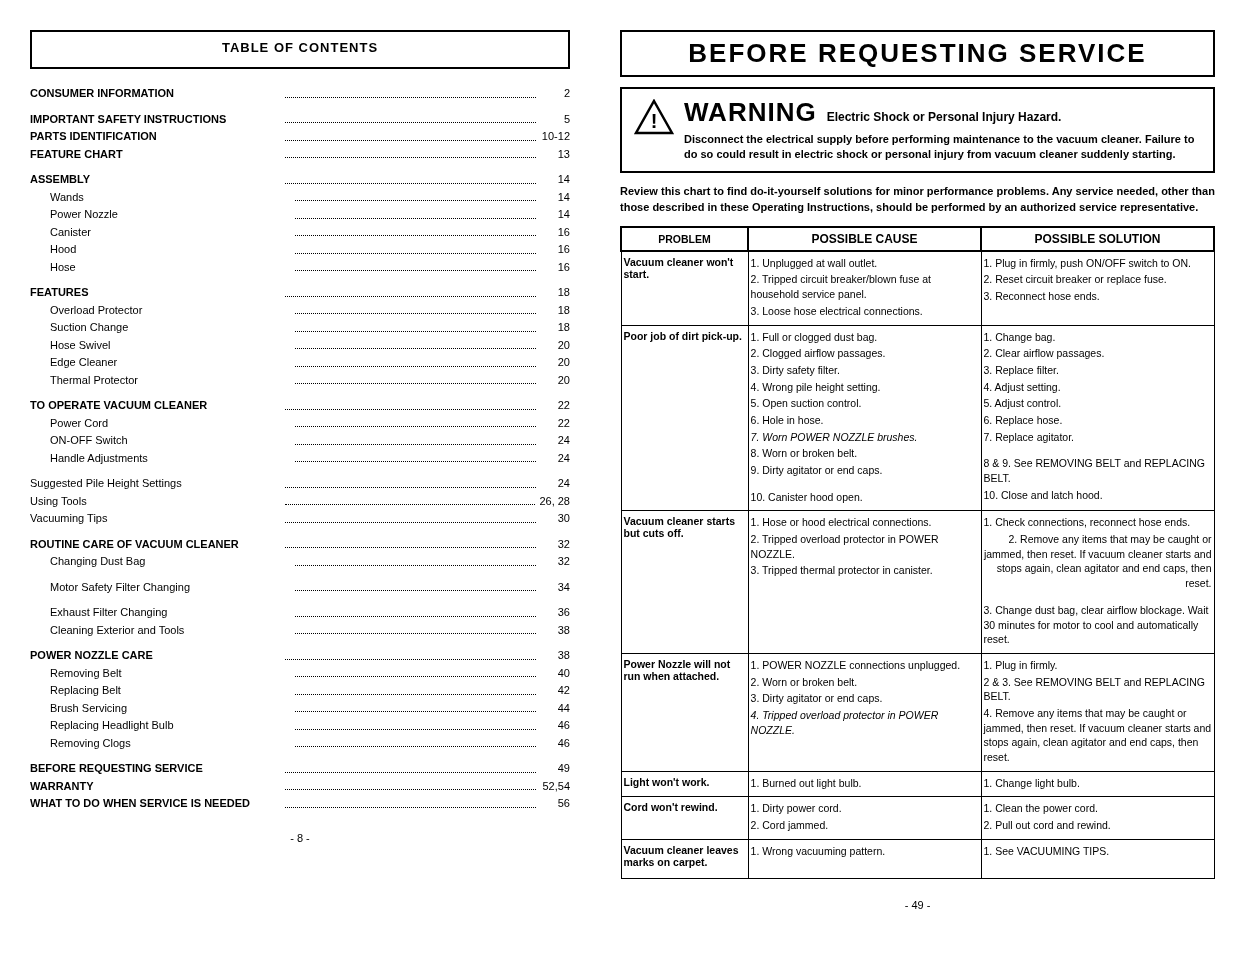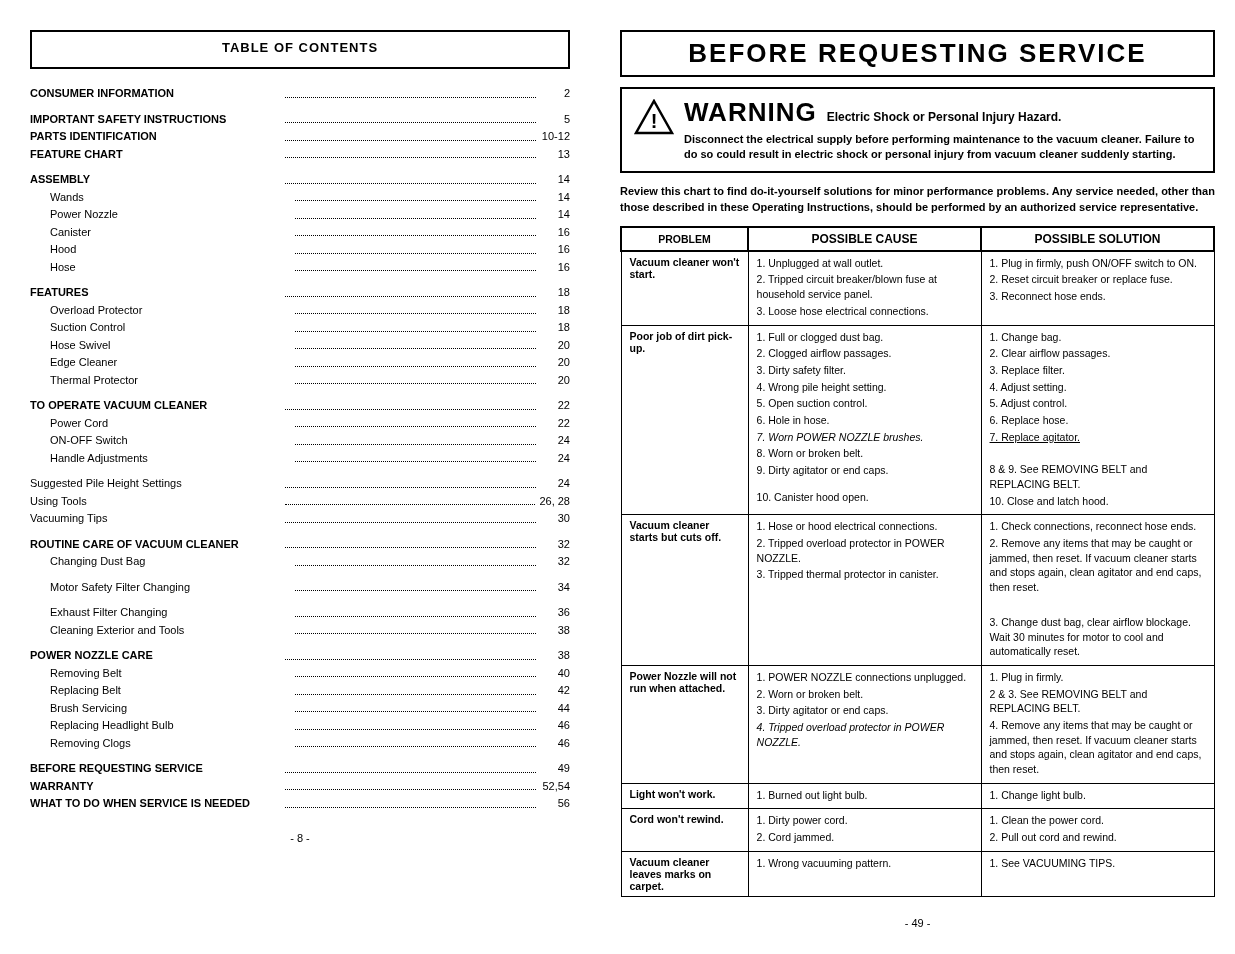--- a/index.html
+++ b/index.html
@@ -133,21 +133,21 @@
     .service-table th {
       border: 2px solid #000;
       padding: 4px 8px;
       font-weight: bold;
       font-size: 12px;
       text-align: center;
       background: #fff;
     }
     .service-table td {
       border: 1px solid #000;
-      padding: 4px 8px;
+      padding: 4px 2px;
       vertical-align: top;
     }
     .service-table .problem-col {
       width: 120px;
       font-weight: bold;
       font-size: 10.5px;
     }
     .service-table .cause-col {
       width: 220px;
     }
@@ -224,21 +224,21 @@
           <span class="toc-label">FEATURES</span>
           <span class="toc-dots"></span>
           <span class="toc-page">18</span>
         </div>
         <div class="toc-entry indent">
           <span class="toc-label">Overload Protector</span>
           <span class="toc-dots"></span>
           <span class="toc-page">18</span>
         </div>
         <div class="toc-entry indent">
-          <span class="toc-label">Suction Control</span>
+          <span class="toc-label">Suction Change</span>
           <span class="toc-dots"></span>
           <span class="toc-page">18</span>
         </div>
         <div class="toc-entry indent">
           <span class="toc-label">Hose Swivel</span>
           <span class="toc-dots"></span>
           <span class="toc-page">20</span>
         </div>
         <div class="toc-entry indent">
           <span class="toc-label">Edge Cleaner</span>
@@ -425,35 +425,35 @@
               <div style="margin-bottom: 12px; line-height: 1.4;">9. Dirty agitator or end caps.</div>
               <div style="margin-bottom: 2px; line-height: 1.4;">10. Canister hood open.</div>
             </td>
             <td class="solution-col">
               <div style="margin-bottom: 2px; line-height: 1.4;">1. Change bag.</div>
               <div style="margin-bottom: 2px; line-height: 1.4;">2. Clear airflow passages.</div>
               <div style="margin-bottom: 2px; line-height: 1.4;">3. Replace filter.</div>
               <div style="margin-bottom: 2px; line-height: 1.4;">4. Adjust setting.</div>
               <div style="margin-bottom: 2px; line-height: 1.4;">5. Adjust control.</div>
               <div style="margin-bottom: 2px; line-height: 1.4;">6. Replace hose.</div>
-              <div style="margin-bottom: 18px; line-height: 1.4; text-decoration: underline;">7. Replace agitator.</div>
+              <div style="margin-bottom: 12px; line-height: 1.4;">7. Replace agitator.</div>
               <div style="margin-bottom: 2px; line-height: 1.4;">8 &amp; 9. See REMOVING BELT and REPLACING BELT.</div>
               <div style="margin-bottom: 2px; line-height: 1.4;">10. Close and latch hood.</div>
             </td>
           </tr>
           <tr>
             <td class="problem-col">Vacuum cleaner starts but cuts off.</td>
             <td class="cause-col">
               <div style="margin-bottom: 2px; line-height: 1.4;">1. Hose or hood electrical connections.</div>
               <div style="margin-bottom: 2px; line-height: 1.4;">2. Tripped overload protector in POWER NOZZLE.</div>
               <div style="margin-bottom: 2px; line-height: 1.4;">3. Tripped thermal protector in canister.</div>
             </td>
             <td class="solution-col">
               <div style="margin-bottom: 2px; line-height: 1.4;">1. Check connections, reconnect hose ends.</div>
-              <div style="margin-bottom: 20px; line-height: 1.4;">2. Remove any items that may be caught or jammed, then reset. If vacuum cleaner starts and stops again, clean agitator and end caps, then reset.</div>
+              <div style="margin-bottom: 12px; line-height: 1.4; text-align: right;">2. Remove any items that may be caught or jammed, then reset. If vacuum cleaner starts and stops again, clean agitator and end caps, then reset.</div>
               <div style="margin-bottom: 2px; line-height: 1.4;">3. Change dust bag, clear airflow blockage. Wait 30 minutes for motor to cool and automatically reset.</div>
             </td>
           </tr>
           <tr>
             <td class="problem-col">Power Nozzle will not run when attached.</td>
             <td class="cause-col">
               <div style="margin-bottom: 2px; line-height: 1.4;">1. POWER NOZZLE connections unplugged.</div>
               <div style="margin-bottom: 2px; line-height: 1.4;">2. Worn or broken belt.</div>
               <div style="margin-bottom: 2px; line-height: 1.4;">3. Dirty agitator or end caps.</div>
               <div style="margin-bottom: 2px; line-height: 1.4; font-style: italic;">4. Tripped overload protector in POWER NOZZLE.</div>

